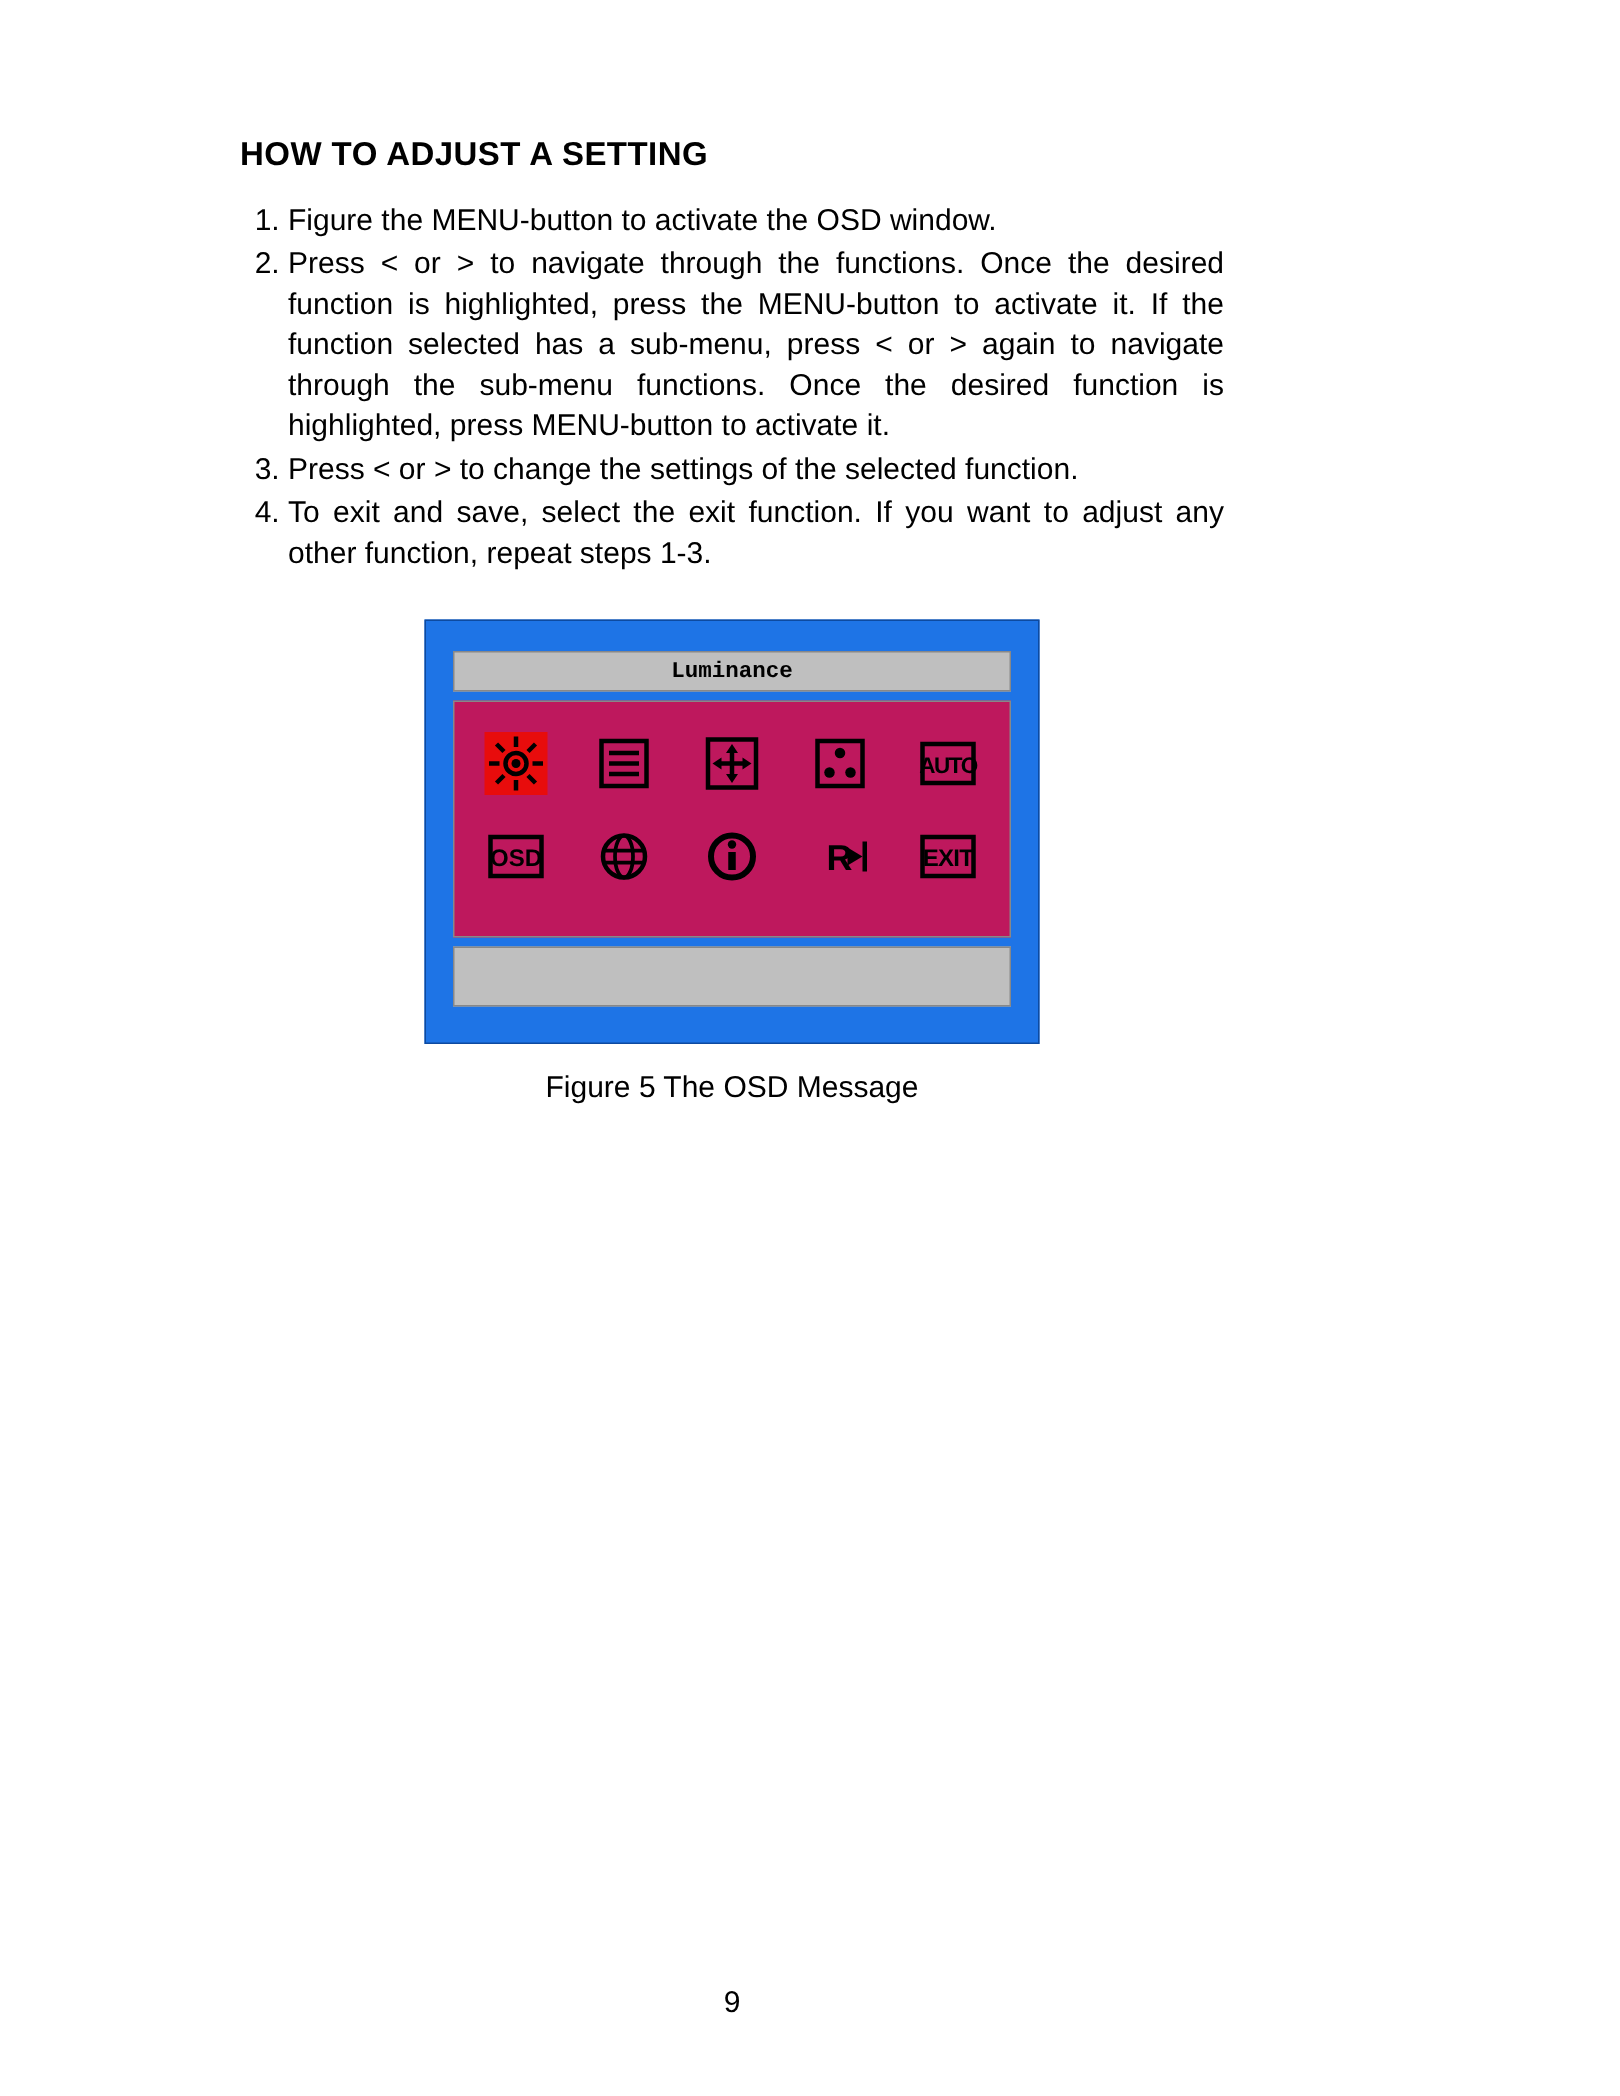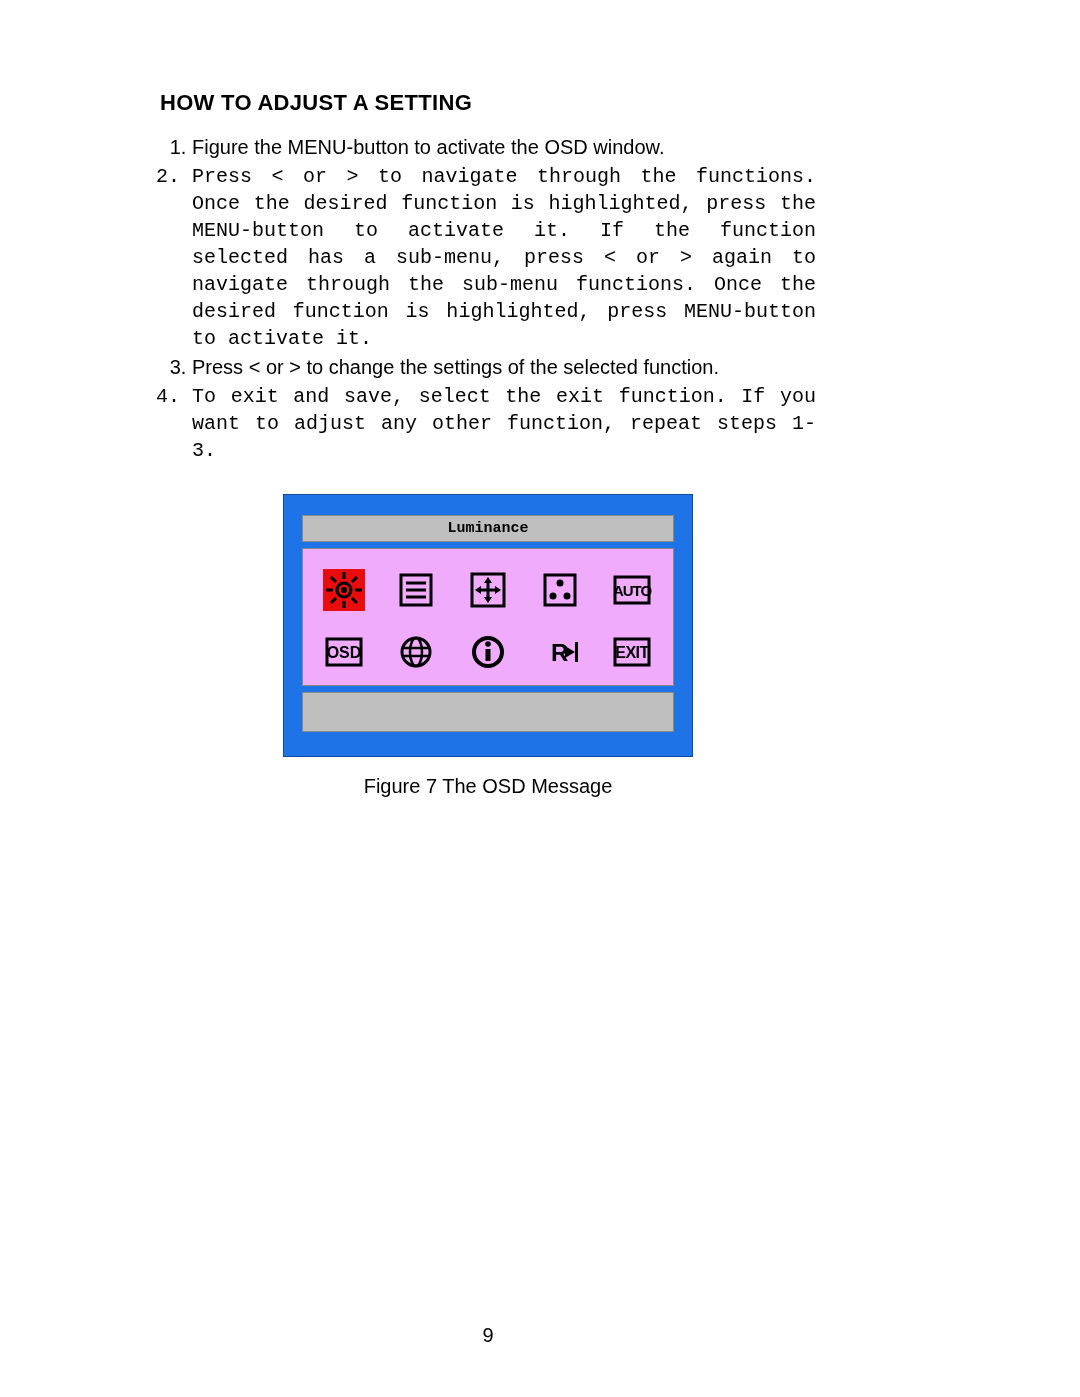--- a/index.html
+++ b/index.html
@@ -23,44 +23,44 @@
     margin: 0 0 18px 0;
     letter-spacing: 0.3px;
   }
   ol.steps {
     margin: 0 0 30px 0;
     padding-left: 32px;
     font-size: 20px;
     line-height: 1.35;
   }
   ol.steps li { margin-bottom: 2px; }
-  .justify { text-align: justify; font-family: Liberation Mono, monospace; }
+  .justify { text-align: justify; }
 
   .osd-frame {
     width: 410px;
     margin: 18px auto 18px auto;
     background: #1e74e6;
     padding: 20px 18px 24px 18px;
     box-sizing: border-box;
     border: 1px solid #0d4aa0;
   }
   .osd-titlebar {
     background: #bfbfbf;
     color: #000;
     font-family: "Courier New", monospace;
     font-weight: bold;
     font-size: 15px;
     text-align: center;
     padding: 4px 0;
     border: 1px solid #888;
   }
   .osd-body {
-    background: #f0abfc;
+    background: #be185d;
     margin-top: 6px;
-    padding: 14px 10px 6px 10px;
+    padding: 14px 10px 26px 10px;
     border: 1px solid #888;
   }
   .icon-row {
     display: flex;
     justify-content: space-around;
     gap: 14px;
     margin: 6px 2px 20px 2px;
   }
   .icon-row:last-child { margin-bottom: 6px; }
   .osd-icon {
@@ -209,16 +209,16 @@
           <svg viewBox="0 0 42 42">
             <rect x="4" y="8" width="34" height="26" fill="none" stroke="#000" stroke-width="3"></rect>
             <text x="21" y="27" text-anchor="middle" font-family="Arial Narrow,Arial" font-weight="900" font-size="16" fill="#000" letter-spacing="-0.5">EXIT</text>
           </svg>
         </div>
       </div>
     </div>
     <div class="osd-footer"></div>
   </div>
 
-  <div class="caption">Figure 7     The  OSD  Message</div>
+  <div class="caption">Figure 5     The  OSD  Message</div>
 
   <div class="page-number">9</div>
 </div>
 
 </body></html>

